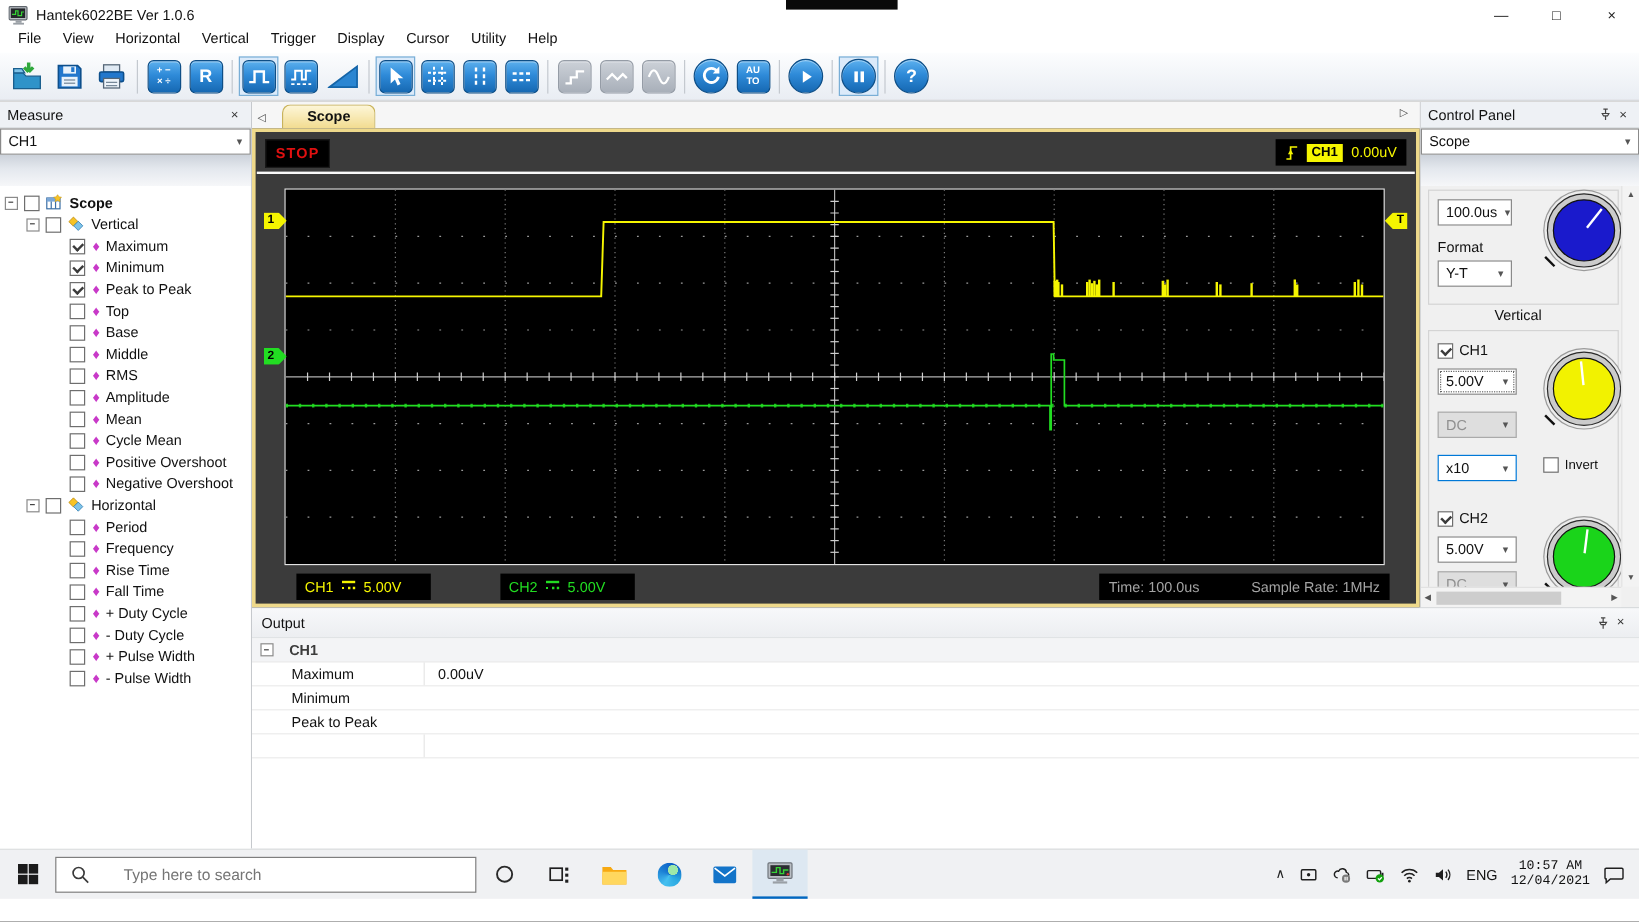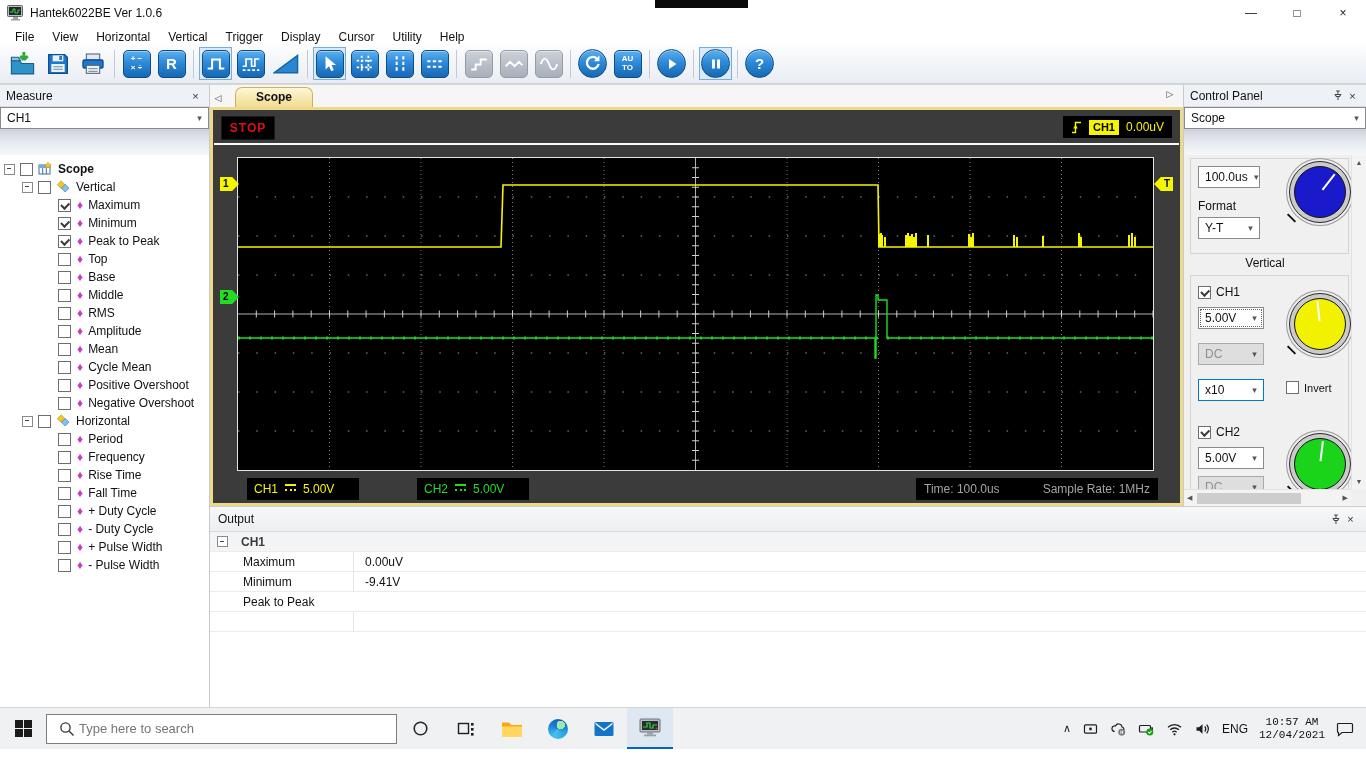--- a/index.html
+++ b/index.html
@@ -6,21 +6,21 @@
   #screen{position:relative;width:1366px;height:768px;background:#fff;overflow:hidden;
     font-family:"Liberation Sans",sans-serif;color:#111;font-size:12px;}
   
   #titlebar{height:25px;display:flex;align-items:center;background:#fff;position:relative;}
   #remote-bar{position:absolute;left:655px;top:0;width:93px;height:8px;background:#0a0a0a;}
   #app-icon{margin-left:7px;display:flex;}
   #window-title{font-size:12px;margin-left:6px;}
   #win-controls{position:absolute;right:0;top:0;height:100%;display:flex;}
   .winbtn{width:46px;height:100%;display:flex;align-items:center;justify-content:center;font-size:12px;color:#222;}
   
-  #menubar{height:19px;display:flex;align-items:flex-end;background:#fff;font-size:12px;padding-left:6px;}
+  #menubar{height:19px;display:flex;align-items:flex-start;background:#fff;font-size:12px;padding-left:6px;}
   .menu-item{padding:0 9px;}
   
   #toolbar{height:39px;background:linear-gradient(#fcfdfe,#e9edf3);border-bottom:1px solid #cfd3d8;
     display:flex;align-items:center;padding-left:5px;}
   .tbtn{width:31px;height:31px;display:flex;align-items:center;justify-content:center;border:1px solid transparent;margin:0 1px;}
   .tbtn.sel{border:1px solid #79aed6;background:#dbeafa;}
   .btnface{width:26px;height:26px;display:flex;align-items:center;justify-content:center;
     background:linear-gradient(180deg,#5cb0ee 0%,#2e8ad8 45%,#1668b2 100%);
     border:1px solid #0e4e86;border-radius:5px;box-shadow:inset 0 1px 0 rgba(255,255,255,.4);}
   .btnface.cir{border-radius:50%;width:27px;height:27px;}
@@ -111,21 +111,21 @@
   .orow{height:19px;display:flex;font-size:12px;border-bottom:1px solid #ececec;align-items:stretch;flex:none;}
   .o-lbl{width:121px;margin-left:22px;padding-left:11px;display:flex;align-items:center;box-sizing:border-box;}
   .o-val{border-left:1px solid #e6e6e6;padding-left:11px;flex:1;display:flex;align-items:center;}
   
   #statusbar{height:19px;background:#f0f0f0;border-top:1px solid #d4d4d4;display:flex;align-items:center;
     justify-content:space-between;padding:0 8px;font-size:12px;box-sizing:border-box;}
   
   #taskbar{height:42px;background:#f0f1f3;border-top:1px solid #d5d6d8;display:flex;align-items:center;box-sizing:border-box;}
   .tb-slot{width:46px;height:41px;display:flex;align-items:center;justify-content:center;flex:none;}
   #tb-search{width:351px;height:30px;background:#fff;border:1px solid #7e7e7e;display:flex;align-items:center;
-    gap:2px;padding-left:12px;flex:none;box-sizing:border-box;}
+    gap:26px;padding-left:12px;flex:none;box-sizing:border-box;}
   #tb-search input{border:none;outline:none;font-size:13px;color:#333;width:250px;background:transparent;font-family:inherit;}
   #tb-hantek{background:#dde8f2;border-bottom:2px solid #0067c0;box-sizing:border-box;}
   #tb-right{margin-left:auto;display:flex;align-items:center;gap:11px;padding-right:12px;height:100%;}
   .tray-chev{font-size:11px;color:#222;}
   #tb-lang{font-size:12px;}
   #tb-clock{font-size:11px;text-align:center;line-height:13px;font-family:Liberation Mono, monospace;}
   .edge-logo{width:20px;height:20px;border-radius:50%;
     background:radial-gradient(circle at 64% 30%,#9ee8a8 0 22%,rgba(0,0,0,0) 23%),
     conic-gradient(from 210deg,#45c0f0,#1b7fd4,#0b59c4,#2aa7e0,#45c0f0);}
 </style>
@@ -737,21 +737,20 @@
           <span class="exp"></span>
           <span>CH1</span>
         </div>
         <div id="output-rows">
             <div class="orow">
               <span class="o-lbl">Maximum</span>
               <span class="o-val">0.00uV</span>
             </div>
             <div class="orow">
               <span class="o-lbl">Minimum</span>
-              <span class="o-val">-9.41V</span>
             </div>
             <div class="orow">
               <span class="o-lbl">Peak to Peak</span>
             </div>
             <div class="orow">
               <span class="o-lbl"></span>
               <span class="o-val"></span>
             </div>
           </div>
       </div>

